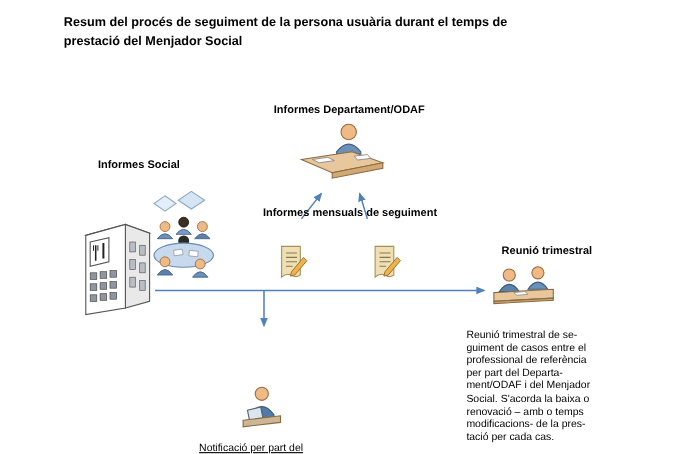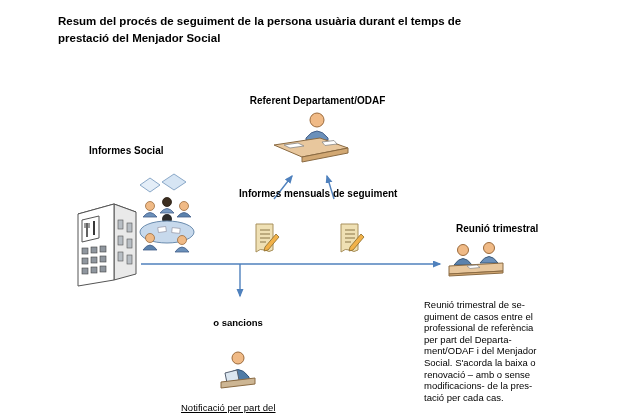--- a/index.html
+++ b/index.html
@@ -50,21 +50,21 @@
     <marker id="ah" markerWidth="7" markerHeight="7" refX="5" refY="2.5" orient="auto">
       <path d="M0,0 L6,2.5 L0,5 Z" fill="#4f81bd"></path>
     </marker>
   </defs>
   <line x1="141" y1="264" x2="440" y2="264" stroke="#4f81bd" stroke-width="1.4" marker-end="url(#ah)"></line>
   <line x1="240" y1="264" x2="240" y2="296" stroke="#4f81bd" stroke-width="1.4" marker-end="url(#ah)"></line>
   <line x1="274" y1="199" x2="292" y2="176" stroke="#4f81bd" stroke-width="1.4" marker-end="url(#ah)"></line>
   <line x1="334" y1="199" x2="327" y2="176" stroke="#4f81bd" stroke-width="1.4" marker-end="url(#ah)"></line>
 </svg>
 
-<div class="abs lbl" id="referent-label">Referent Departament/ODAF</div>
+<div class="abs lbl" id="referent-label">Informes Departament/ODAF</div>
 <div class="abs" id="referent-icon">
   <svg width="80" height="54" viewBox="0 0 80 54">
     <circle cx="47" cy="11" r="7" fill="#f0ba86" stroke="#9c6b3c"></circle>
     <path d="M36 29 Q47 15 58 29 L58 31 L36 31 Z" fill="#6b90ba" stroke="#44608a"></path>
     <polygon points="4,36 50,29 78,39 32,48" fill="#e8c79d" stroke="#8a6a42"></polygon>
     <polygon points="32,48 78,39 78,44 32,53" fill="#d2a873" stroke="#8a6a42"></polygon>
     <polygon points="14,36 28,34 34,37 20,39" fill="#ffffff" stroke="#888888" stroke-width="0.8"></polygon>
     <polygon points="52,33 64,31.5 67,35 55,36.5" fill="#ffffff" stroke="#888888" stroke-width="0.8"></polygon>
   </svg>
 </div>
@@ -147,34 +147,33 @@
     <path d="M7 25 Q16 12 25 25 Z" fill="#5b82ad" stroke="#3c5a7a"></path>
     <circle cx="42" cy="8" r="5.5" fill="#f0ba86" stroke="#9c6b3c"></circle>
     <path d="M33 23 Q42 10 51 23 Z" fill="#6b90ba" stroke="#3c5a7a"></path>
     <polygon points="2,26 56,23 56,31 2,34" fill="#e8c79d" stroke="#8a6a42"></polygon>
     <polygon points="2,34 56,31 56,33 2,36" fill="#d2a873" stroke="#8a6a42"></polygon>
     <polygon points="20,26 30,25 33,27.5 23,28.5" fill="#ffffff" stroke="#888888" stroke-width="0.7"></polygon>
   </svg>
 </div>
 
 <div class="abs" id="incid-label">
-  <div>o sancions</div>
 </div>
 <div class="abs" id="incid-icon">
   <svg width="46" height="44" viewBox="0 0 46 44">
     <circle cx="23" cy="9" r="6" fill="#f0ba86" stroke="#9c6b3c"></circle>
     <path d="M12 28 Q23 13 34 28 L34 32 L12 32 Z" fill="#4f7ba6" stroke="#35567a"></path>
     <polygon points="10,24 22,21 24,31 12,34" fill="#dbe6f0" stroke="#556070"></polygon>
     <polygon points="6,33 40,29 40,35 6,39" fill="#cdb694" stroke="#8a6a42"></polygon>
   </svg>
 </div>
 
 <div class="abs note" id="notif-note">Notificació per part del
 Menjador Social al Depar-</div>
 <div class="abs note" id="reunio-note">Reunió trimestral de se-
 guiment de casos entre el
 professional de referència
 per part del Departa-
 ment/ODAF i del Menjador
 Social. S'acorda la baixa o
-renovació – amb o sense
+renovació – amb o temps
 modificacions- de la pres-
 tació per cada cas.</div>
 
 </body></html>

